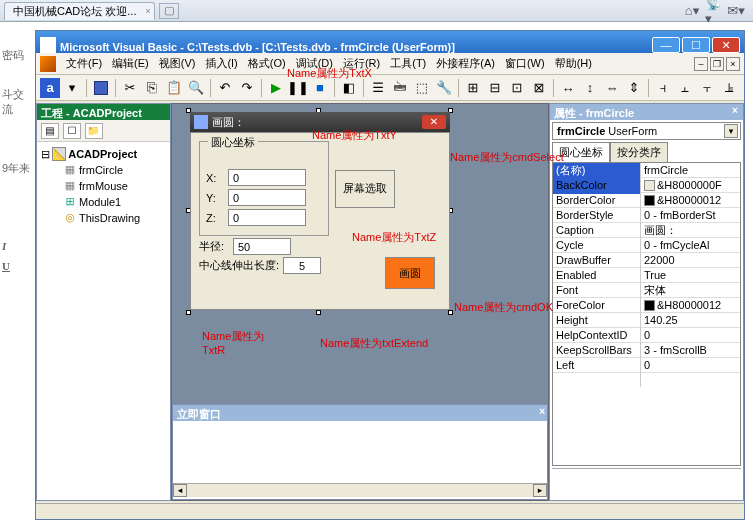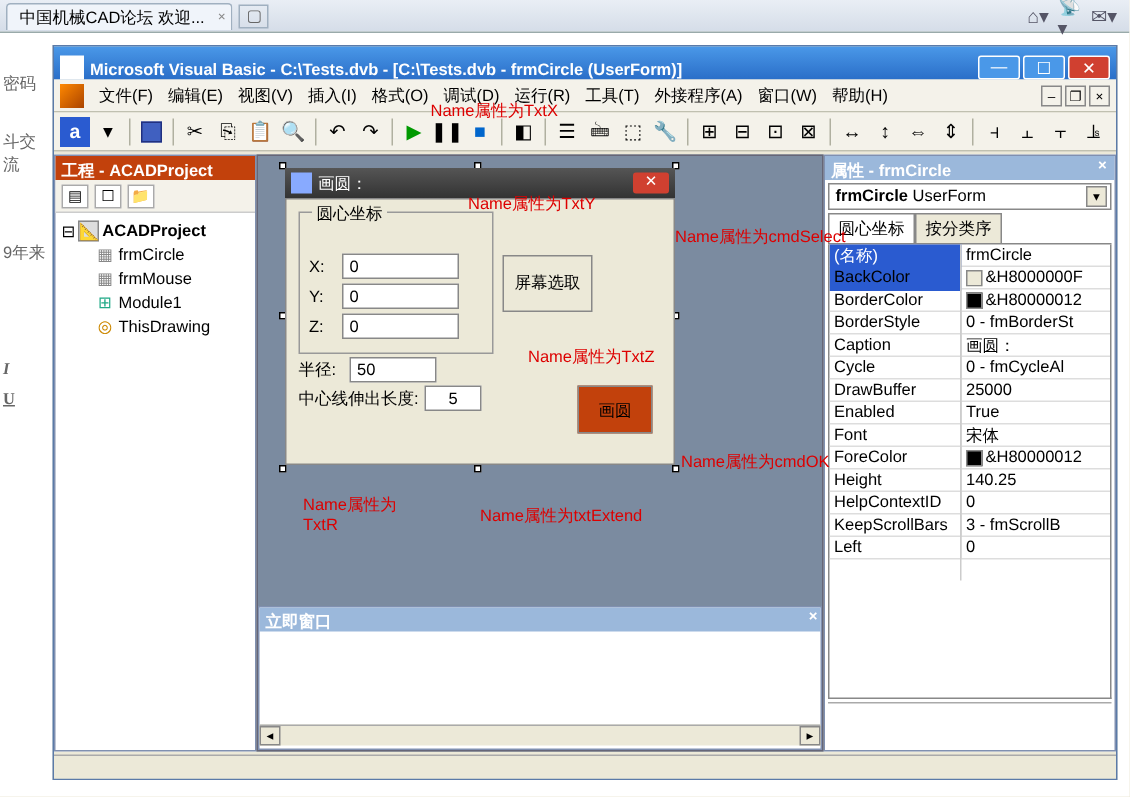--- a/index.html
+++ b/index.html
@@ -39,21 +39,21 @@
 .toolbar { height: 26px; background: #f4f2ea; border-bottom: 1px solid #c0c0b0; display: flex; align-items: center; padding: 0 4px; gap: 2px; }
 .tb-btn { width: 20px; height: 20px; display: flex; align-items: center; justify-content: center; font-size: 13px; }
 .tb-sep { width: 1px; height: 18px; background: #b0b0a0; margin: 0 2px; }
 .save-icon { width: 14px; height: 14px; background: #4060c0; border: 1px solid #203080; }
 
 
 .content { position: absolute; top: 72px; left: 0; right: 0; bottom: 18px; display: flex; }
 
 
 .proj-panel { width: 135px; border: 1px solid #8090b0; background: #fff; position: relative; }
-.proj-title { background: #c2410c; color: #fff; padding: 2px 4px; font-weight: bold; height: 16px; }
+.proj-title { background: #15803d; color: #fff; padding: 2px 4px; font-weight: bold; height: 16px; }
 .proj-tools { height: 22px; background: #f4f2ea; border-bottom: 1px solid #ccc; display: flex; align-items: center; padding: 0 4px; gap: 4px; }
 .pt-btn { width: 18px; height: 16px; border: 1px solid #aaa; background: #fff; display: flex; align-items: center; justify-content: center; font-size: 10px; }
 .proj-tree { padding: 4px; }
 .tree-row { display: flex; align-items: center; padding: 1px 0; gap: 2px; }
 .tree-indent { padding-left: 22px; }
 .tree-icon { width: 14px; height: 14px; display: inline-block; font-size: 11px; text-align: center; }
 .ti-proj { background: #ddd; border: 1px solid #888; }
 .ti-form { color: #888; }
 .ti-mod { color: #2a8; }
 .ti-draw { color: #c80; }
@@ -70,21 +70,21 @@
 .gb-title { position: absolute; top: -7px; left: 8px; background: #ece9d8; padding: 0 3px; }
 .field-row { display: flex; align-items: center; margin: 3px 0; gap: 4px; }
 .field-label { width: 18px; }
 .field-input { width: 78px; height: 17px; border: 1px solid #888; background: #fff; padding: 0 4px; font-size: 11px; }
 .btn-form { width: 60px; height: 38px; border: 1px solid #888; background: #ece9d8; text-align: center; display: flex; align-items: center; justify-content: center; }
 .xyz-row { display: flex; gap: 6px; }
 .row2 { display: flex; align-items: center; gap: 4px; margin-top: 2px; }
 .r2-label { width: 30px; }
 .mid-input { width: 58px; height: 17px; border: 1px solid #888; background: #fff; padding: 0 4px; }
 .short-input { width: 38px; height: 17px; border: 1px solid #888; background: #fff; padding: 0 4px; text-align: center; }
-.btn-ok { width: 50px; height: 20px; border: 1px solid #888; background: #c2410c; }
+.btn-ok { width: 50px; height: 20px; border: 1px solid #888; background: #f97316; }
 .sel-handle { position: absolute; width: 5px; height: 5px; background: #fff; border: 1px solid #000; }
 
 
 .annot { position: absolute; color: #d00; font-size: 11px; white-space: nowrap; pointer-events: none; }
 
 
 .props-panel { width: 195px; border: 1px solid #8090b0; background: #fff; display: flex; flex-direction: column; }
 .props-title { background: #9bb8db; color: #fff; padding: 2px 4px; font-weight: bold; height: 16px; position: relative; }
 .props-title .x { position: absolute; right: 2px; top: 1px; width: 12px; height: 12px; font-size: 10px; text-align: center; }
 .props-combo { margin: 2px; height: 18px; border: 1px solid #888; display: flex; align-items: center; padding: 0 4px; position: relative; }
@@ -369,21 +369,21 @@
           </div>
           <div class="prop-row">
             <div class="prop-name">Cycle</div>
             <div class="prop-val">
               <span>0 - fmCycleAl</span>
             </div>
           </div>
           <div class="prop-row">
             <div class="prop-name">DrawBuffer</div>
             <div class="prop-val">
-              <span>25000</span>
+              <span>22000</span>
             </div>
           </div>
           <div class="prop-row">
             <div class="prop-name">Enabled</div>
             <div class="prop-val">
               <span>True</span>
             </div>
           </div>
           <div class="prop-row">
             <div class="prop-name">Font</div>

